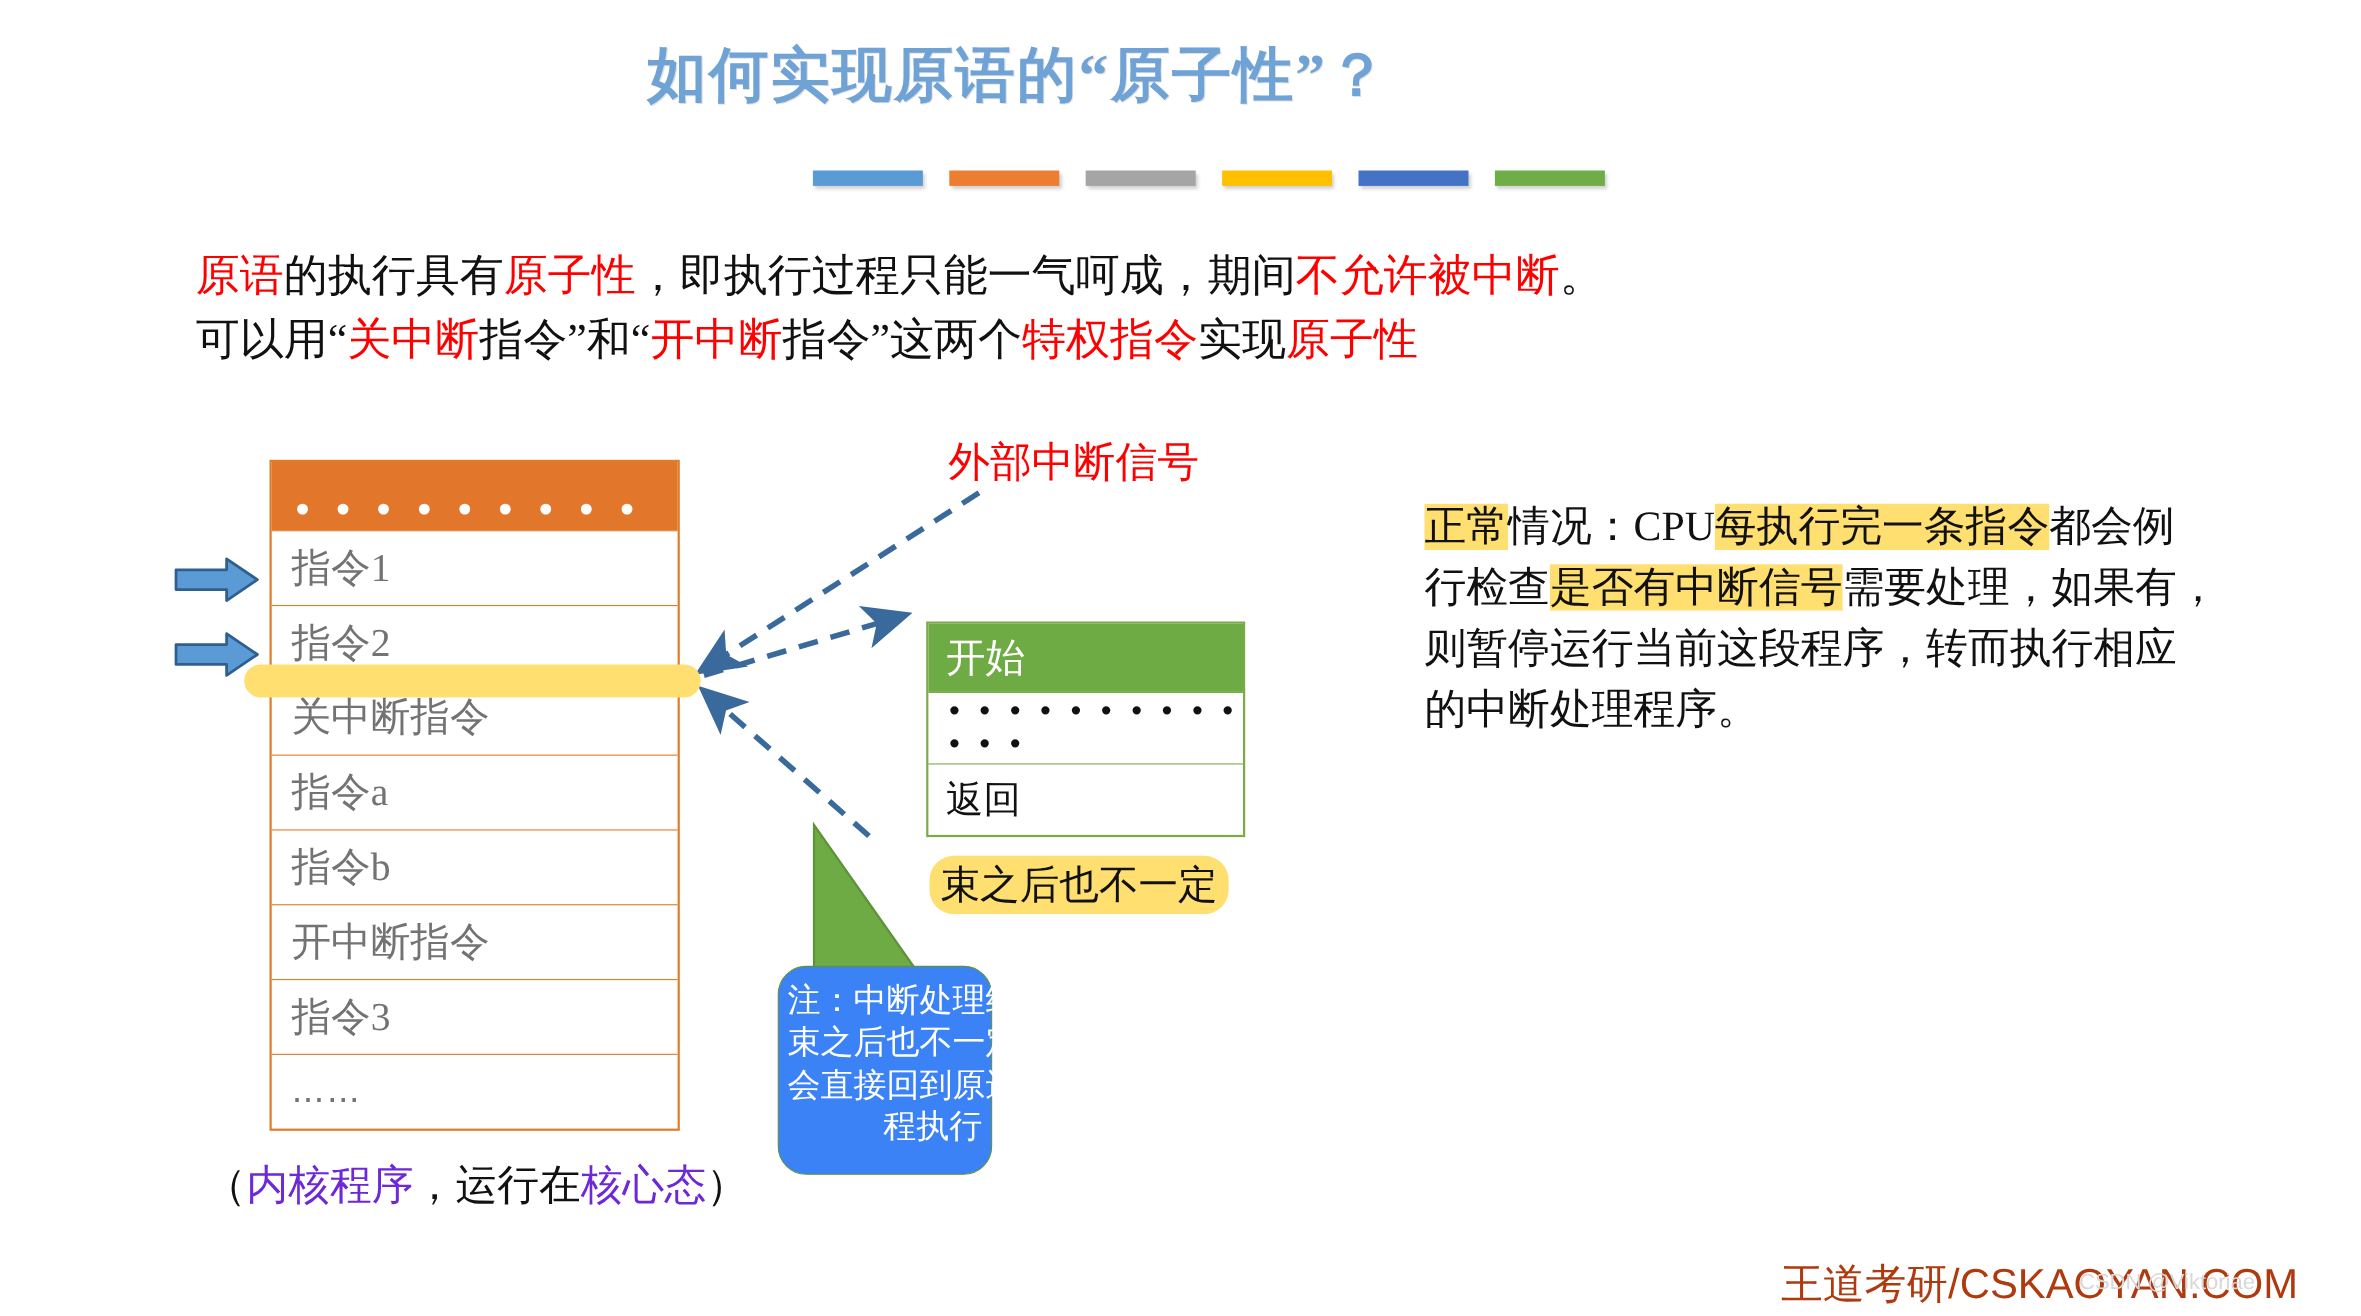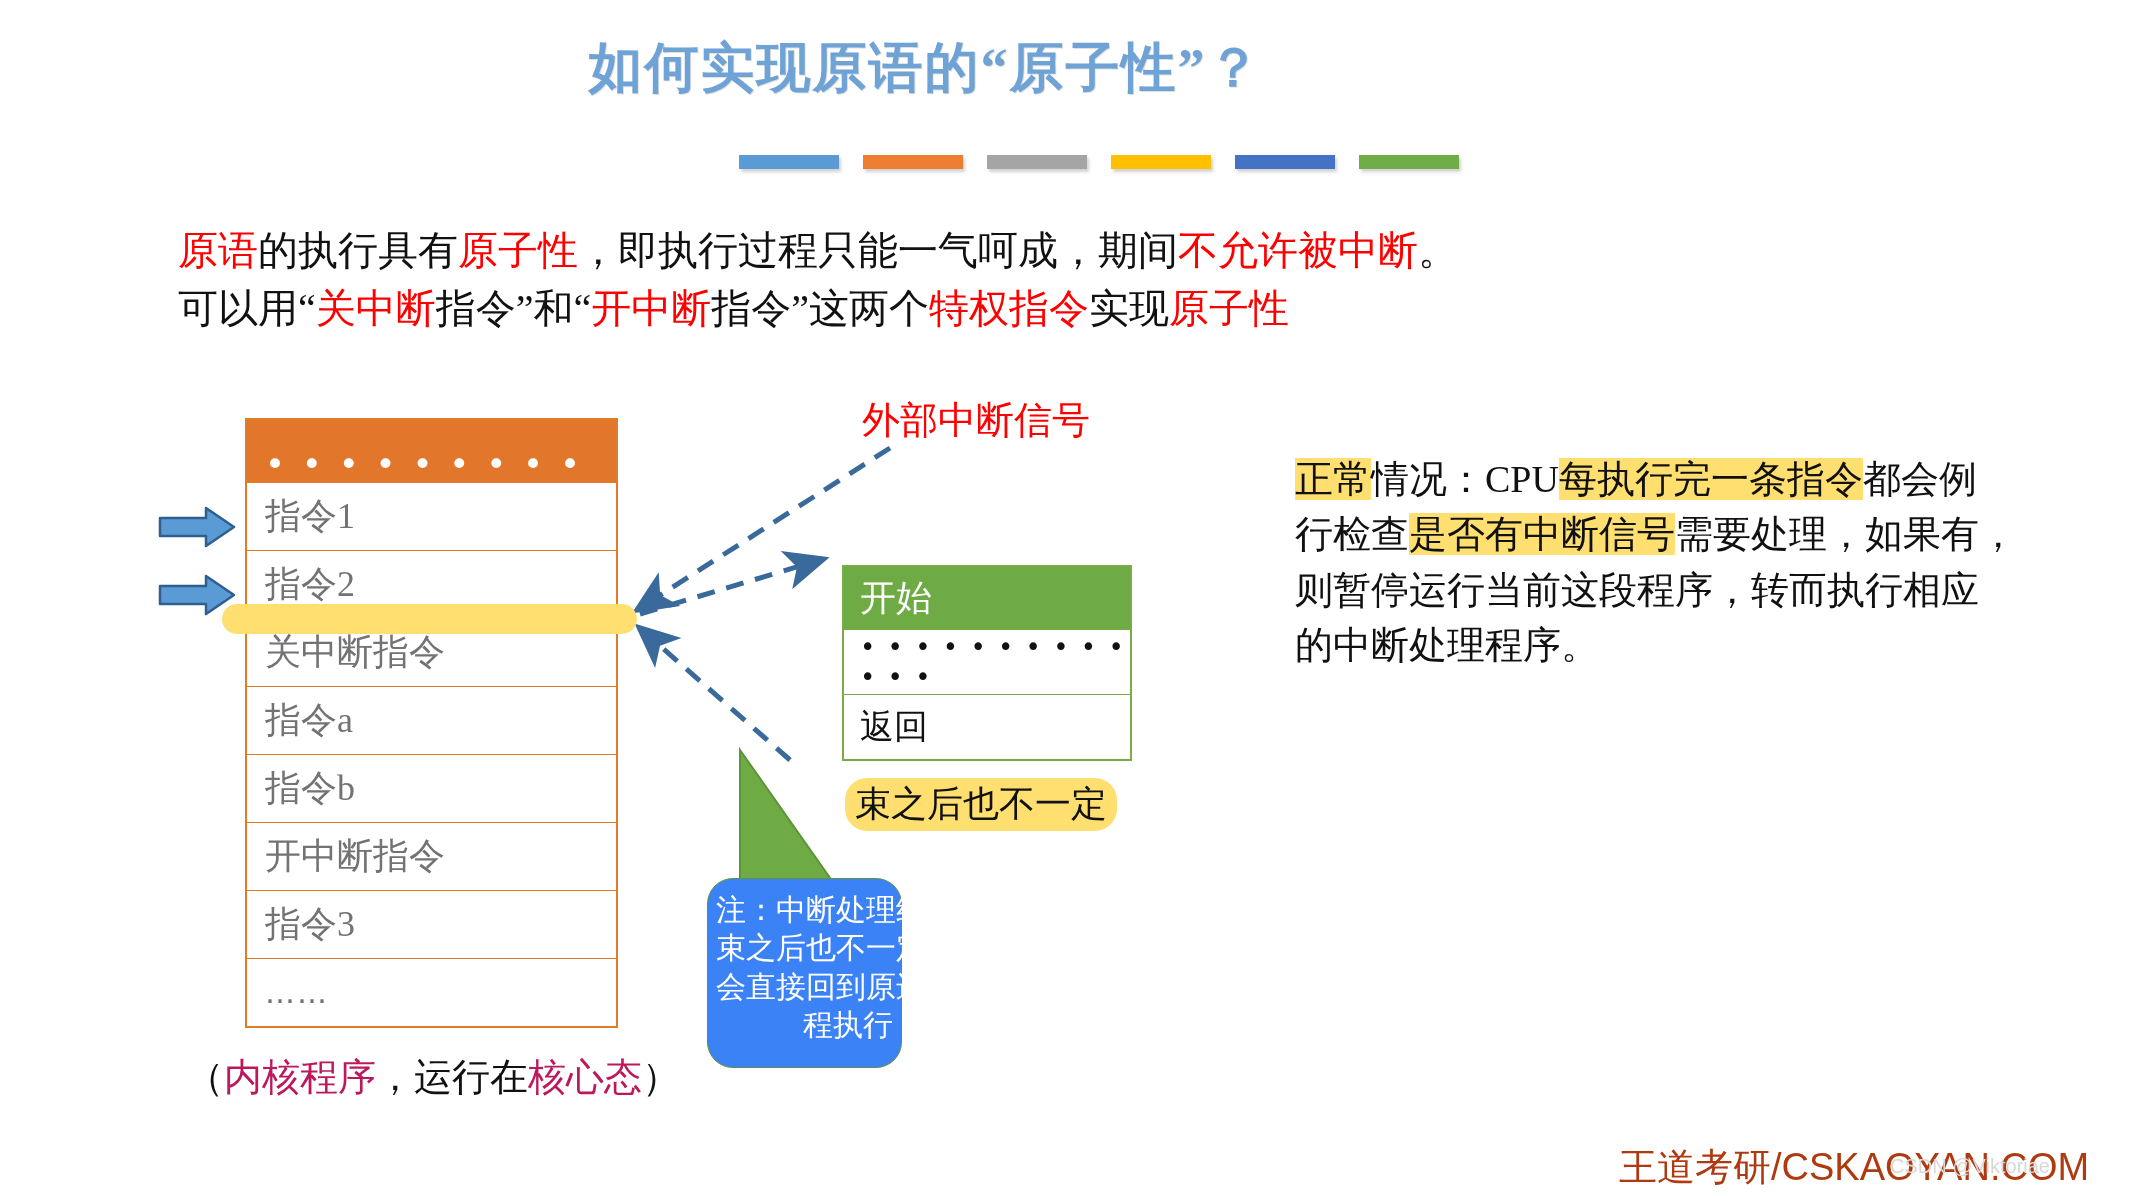--- a/index.html
+++ b/index.html
@@ -103,21 +103,21 @@
   }
   #handler-label{
     position:absolute;left:845px;top:778px;
     font-size:36px;color:#111;white-space:nowrap;
     background:#ffdf70;border-radius:22px;padding:2px 10px;
   }
   #kernel-caption{
     position:absolute;left:186px;top:1052px;
     font-size:38px;color:#111;white-space:nowrap;
   }
-  #kernel-caption .r{color:#be185d;}
+  #kernel-caption .r{color:#6d28d9;}
 
   
   #callout{
     position:absolute;left:707px;top:878px;
     width:195px;height:190px;
     background:#3b82f6;border:1.5px solid #5e9439;
     border-radius:26px;
     box-sizing:border-box;
     color:#ffffff;
     font-size:30px;line-height:1.28;

